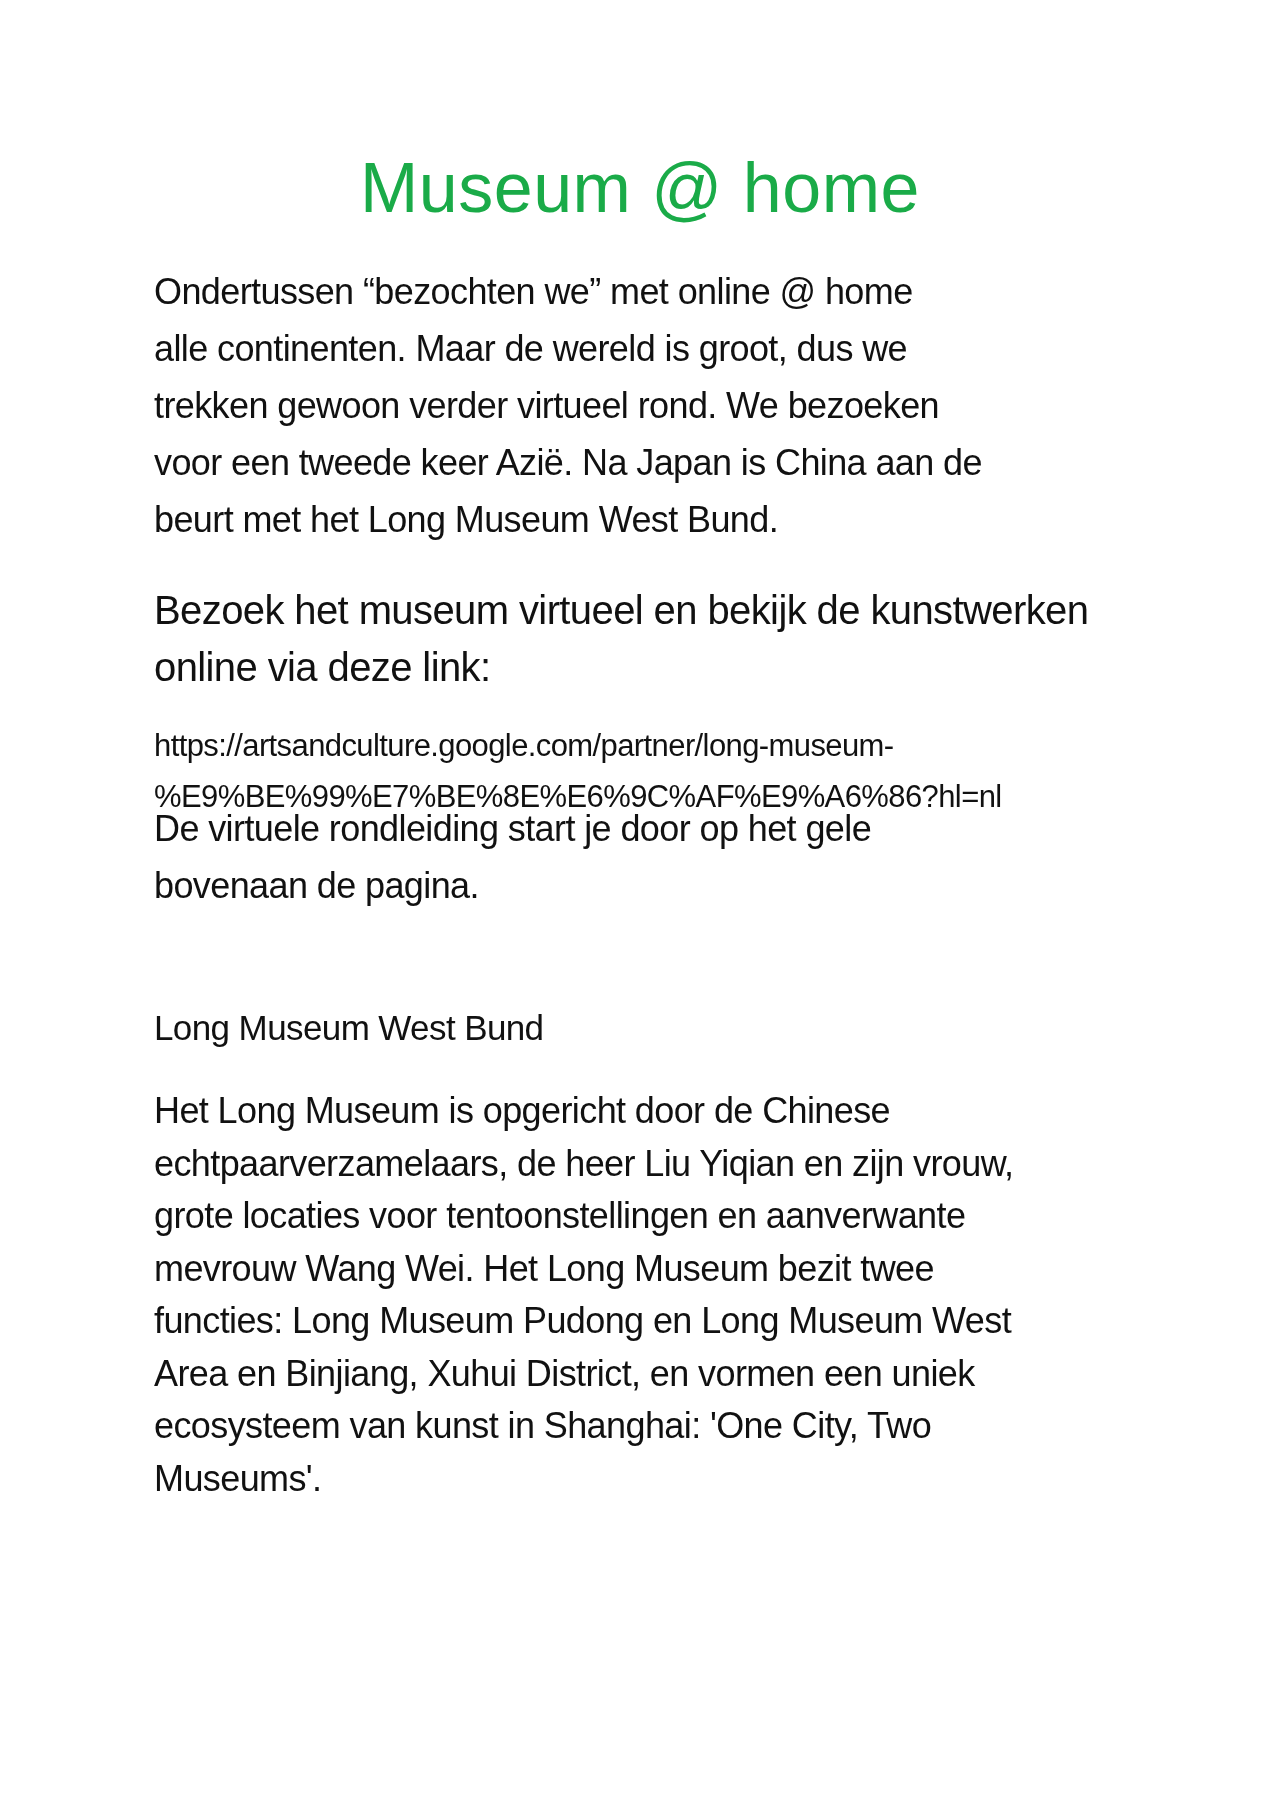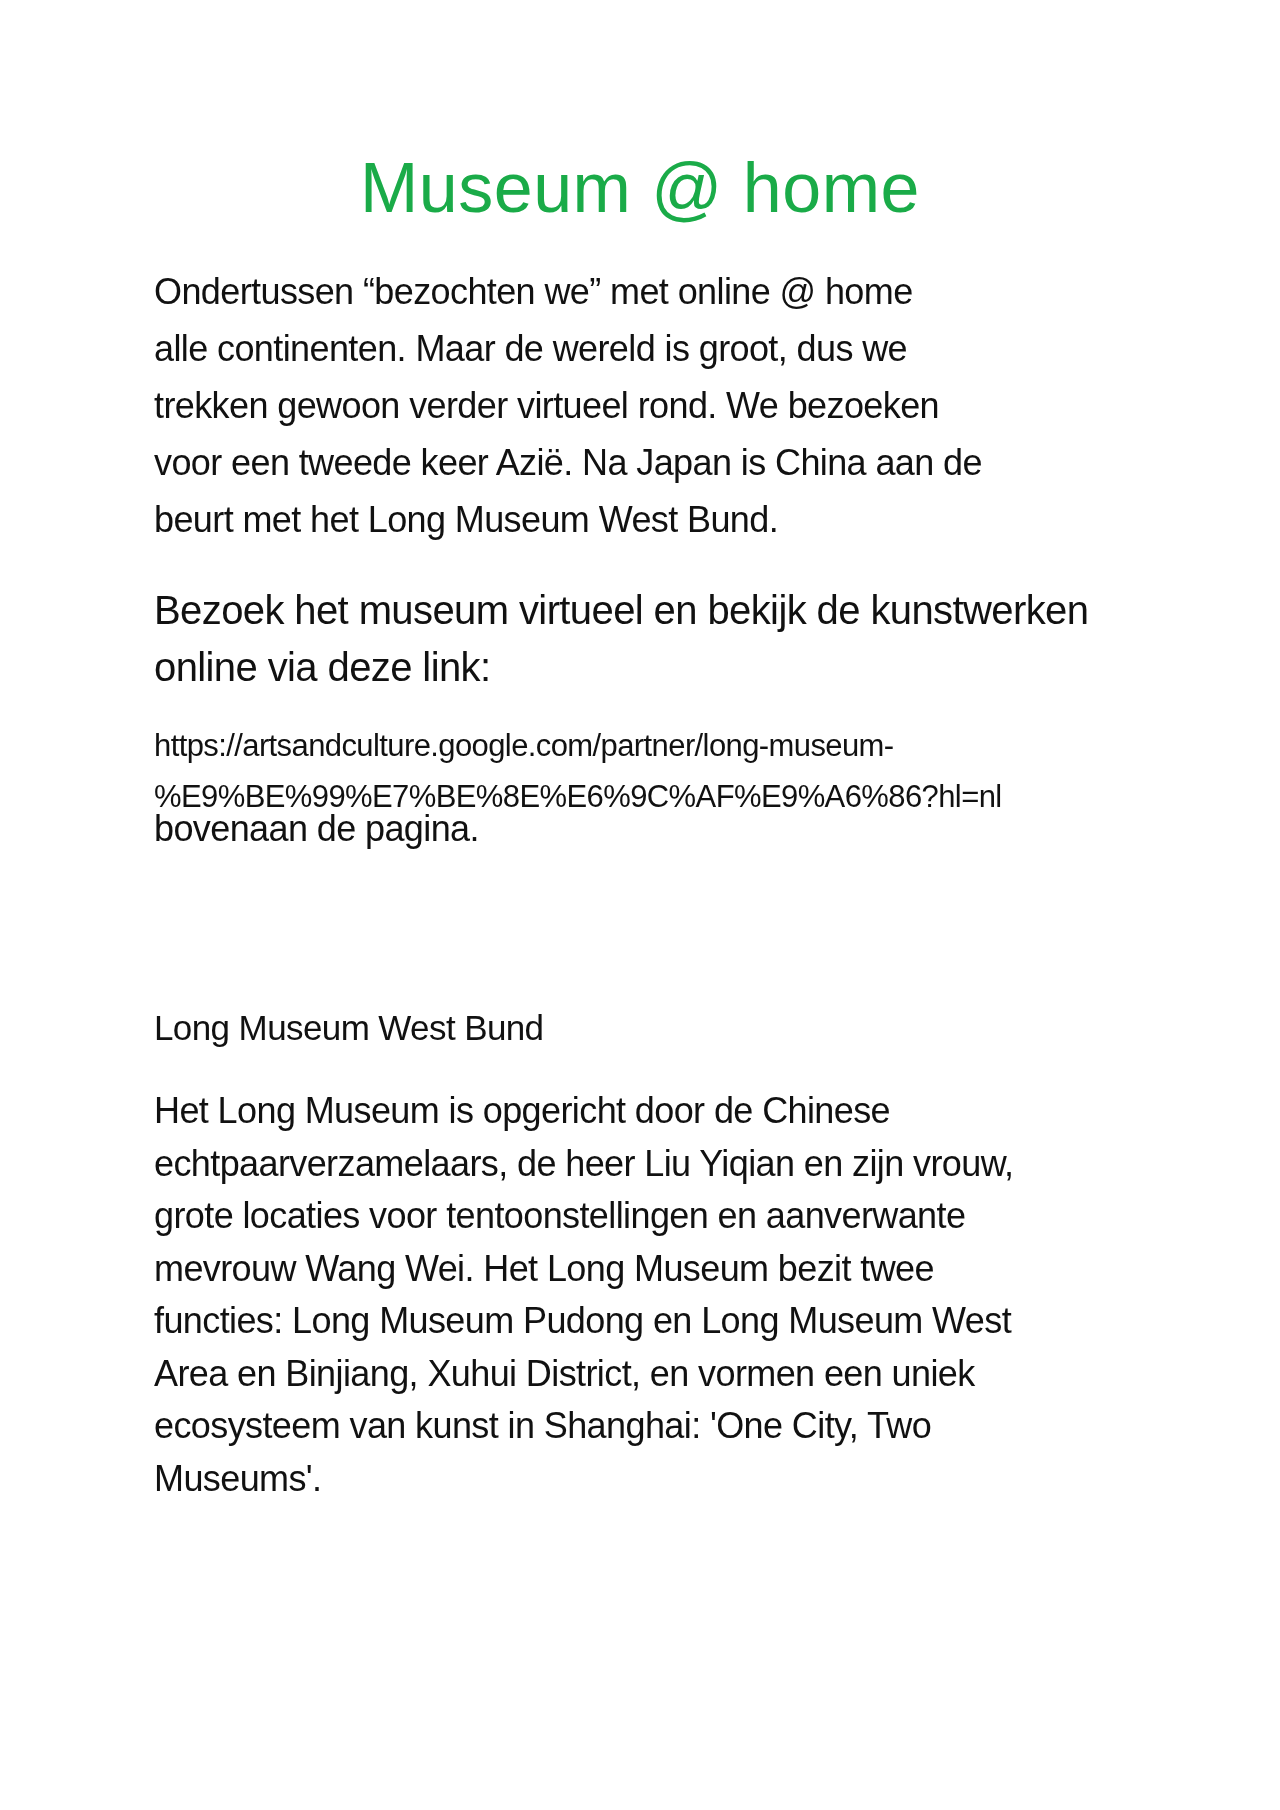--- a/index.html
+++ b/index.html
@@ -42,20 +42,21 @@
     <span class="line">Bezoek het museum virtueel en bekijk de kunstwerken</span>
     <span class="line">online via deze link:</span>
   </p>
 
   <a class="block p-link">
     <span class="line">https://artsandculture.google.com/partner/long-museum-</span>
     <span class="line">%E9%BE%99%E7%BE%8E%E6%9C%AF%E9%A6%86?hl=nl</span>
   </a>
 
   <p class="block p-tour">
+    <span class="line">De virtuele rondleiding start je door op het gele</span>
     <span class="line">bovenaan de pagina.</span>
   </p>
 
   <h2 class="block h-section">Long Museum West Bund</h2>
 
   <p class="block p-about">
     <span class="line">Het Long Museum is opgericht door de  Chinese</span>
     <span class="line">echtpaarverzamelaars, de heer Liu Yiqian en zijn vrouw,</span>
     <span class="line">grote locaties voor tentoonstellingen en aanverwante</span>
     <span class="line">mevrouw Wang Wei. Het Long Museum bezit twee</span>

